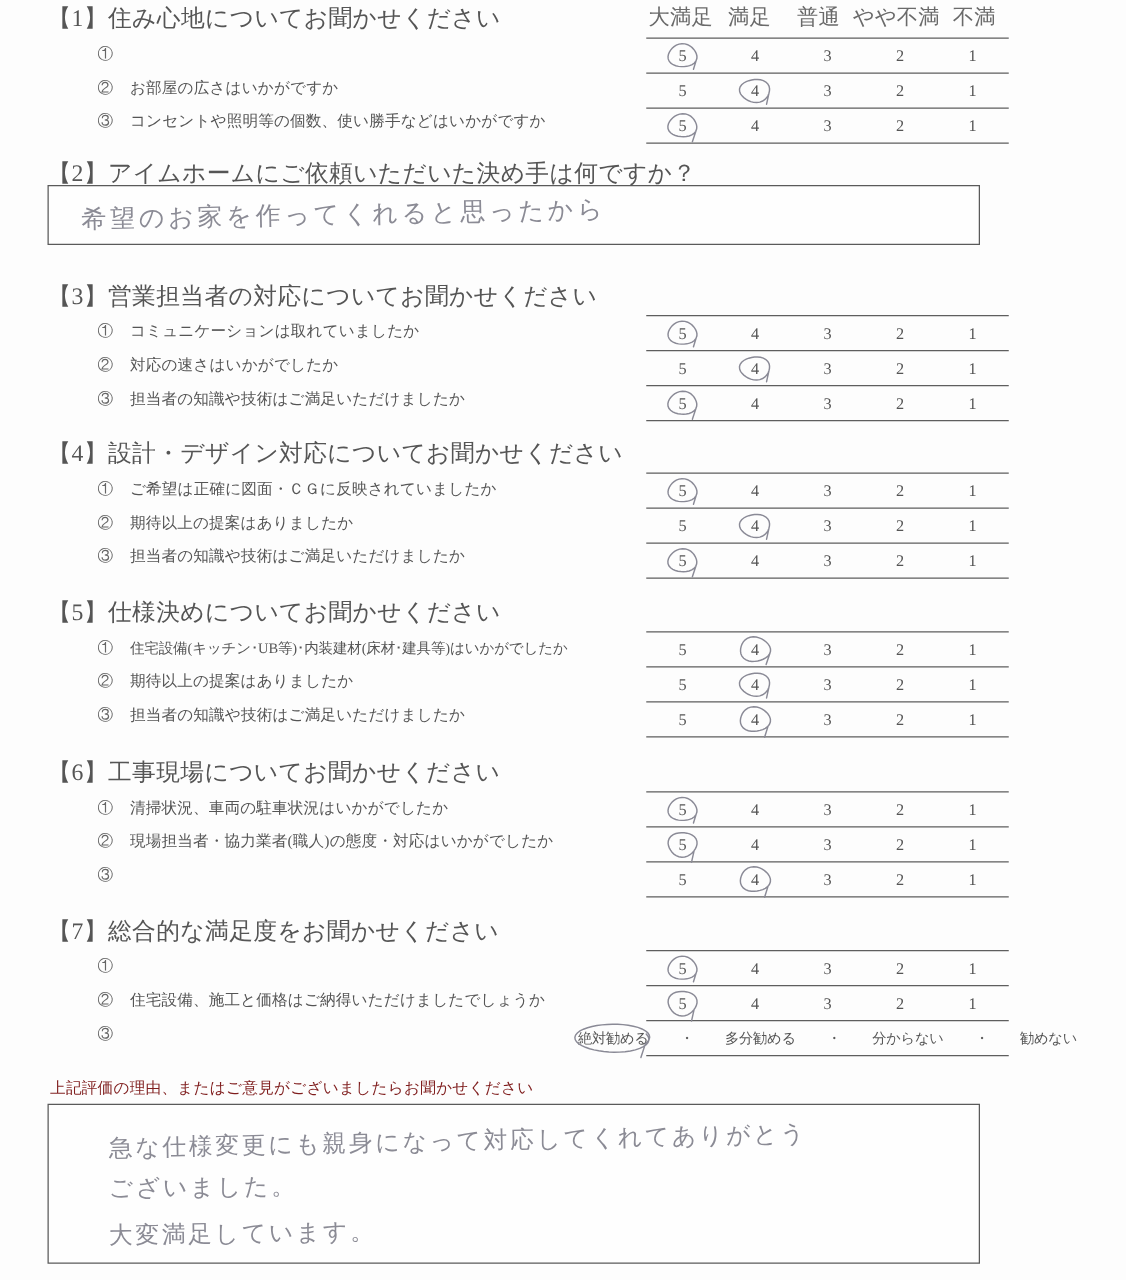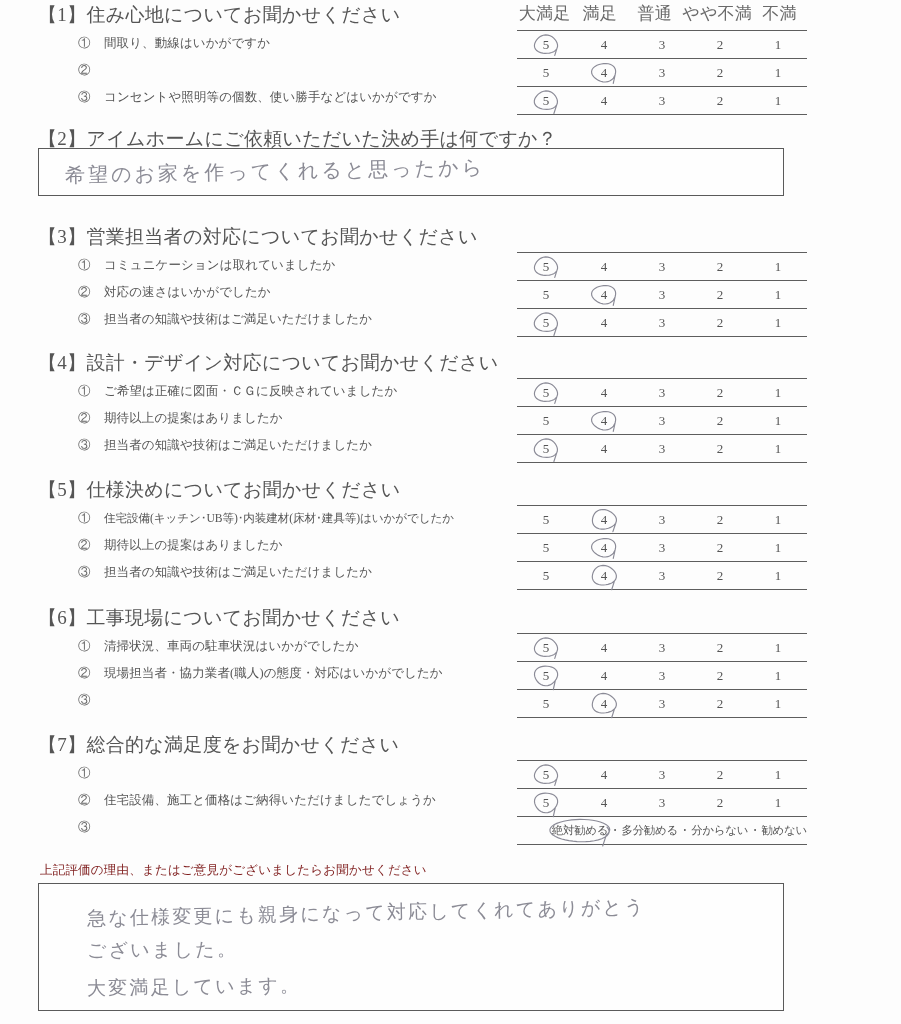--- a/index.html
+++ b/index.html
@@ -122,26 +122,27 @@
     stroke-width: 1.15;
     stroke-linecap: round;
   }
 
   
   .choice-row {
     position: relative;
     height: 27px;
     display: flex;
     align-items: center;
-    justify-content: flex-end;
+    justify-content: center;
     border-bottom: 1.6px solid #5e5e5e;
     font-size: 11.4px;
     color: #555;
     letter-spacing: -0.2px;
     white-space: nowrap;
+    gap: 24px;
   }
   .choice-row .opt { position: relative; }
   .choice-row .sep { padding: 0 1px; }
   .choice-mark {
     position: absolute;
     left: -4px;
     top: 50%;
     width: 64px;
     height: 26px;
     transform: translateY(-52%);
@@ -201,24 +202,24 @@
     <span class="sh">普通</span>
     <span class="sh">やや不満</span>
     <span class="sh">不満</span>
   </div>
 
   <div class="section" style="top:2px;">
     <div class="sec-title">【1】住み心地についてお聞かせください</div>
     <div class="qlist">
       <div class="qrow">
         <span class="qnum">①</span>
-        <span class="qtext">間取り、動線はいかがですか</span>
       </div>
       <div class="qrow">
         <span class="qnum">②</span>
+        <span class="qtext">お部屋の広さはいかがですか</span>
       </div>
       <div class="qrow">
         <span class="qnum">③</span>
         <span class="qtext">コンセントや照明等の個数、使い勝手などはいかがですか</span>
       </div>
     </div>
     <div class="ratings">
         <div class="rrow topline">
           <div class="rcell"><span class="num">5</span><span class="circle-mark"><svg viewBox="0 0 27 23">
                 <path d="M23.88 8.47 L24.65 10.16 L25.06 11.98 L24.98 13.87 L24.29 15.71 L23.00 17.34 L21.22 18.62 L19.15 19.50 L16.95 20.02 L14.73 20.25 L12.52 20.27 L10.31 20.06 L8.10 19.58 L6.00 18.74 L4.18 17.50 L2.83 15.91 L2.07 14.09 L1.92 12.20 L2.28 10.36 L3.02 8.66 L4.01 7.07 L5.24 5.60 L6.73 4.24 L8.55 3.08 L10.69 2.26 L13.04 1.90 L15.44 2.06 L17.68 2.72 L19.62 3.77 L21.23 5.07 L22.55 6.50 L23.63 8.04 L24.48 9.70 L25.00 11.49 L25.06 13.37 L22.27 22.33"></path>

